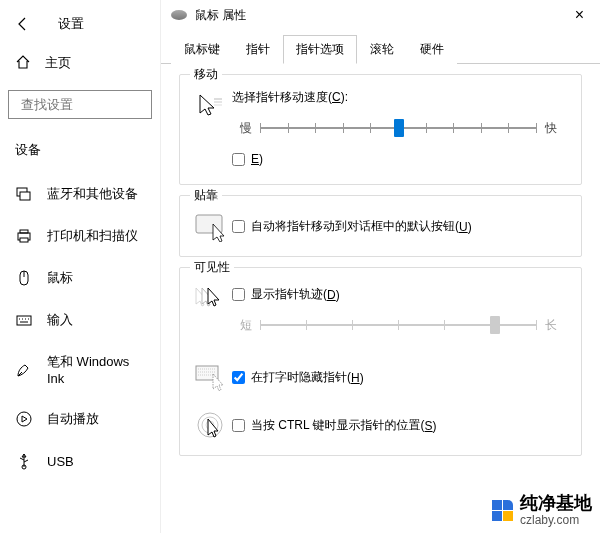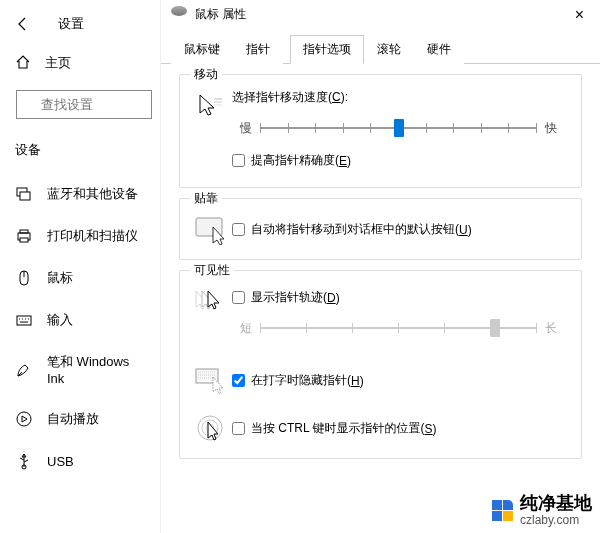--- a/index.html
+++ b/index.html
@@ -7,35 +7,35 @@
     
     .container { display: flex; height: 100%; }
     
     
     .sidebar { width: 160px; background: #fff; padding: 10px 0; flex-shrink: 0; }
     .sidebar-header { display: flex; align-items: center; padding: 5px 15px; margin-bottom: 8px; gap: 15px; }
     .back-arrow { font-size: 16px; margin-right: 12px; cursor: pointer; }
     .sidebar-title { font-size: 13px; }
     .home-row { display: flex; align-items: flex-start; padding: 8px 15px; margin-bottom: 10px; cursor: pointer; }
     .home-icon { width: 16px; height: 16px; margin-right: 14px; display: inline-flex; align-items: center; justify-content: center; }
-    .search-box { margin: 0 8px 18px 16px; border: 1px solid #888; padding: 6px 24px; display: flex; }
+    .search-box { margin: 0 8px 18px 8px; border: 1px solid #888; padding: 6px 12px; display: flex; }
     .search-box input { border: none; outline: none; font-size: 13px; width: 100%; font-family: inherit; }
     .section-label { padding: 4px 15px; font-size: 13px; margin-bottom: 10px; font-weight: normal; }
     .sidebar-item { display: flex; align-items: center; padding: 12px 15px; cursor: pointer; font-size: 13px; }
     .sidebar-item .icon { width: 18px; height: 18px; margin-right: 14px; display: inline-flex; align-items: center; justify-content: center; }
     
     
     .dialog { flex: 1; background: #fff; display: flex; flex-direction: column; border-left: 1px solid #eee; }
-    .dialog-title { display: flex; padding: 6px 10px; font-size: 12px; }
+    .dialog-title { display: flex; align-items: center; padding: 6px 10px; font-size: 12px; }
     .dialog-title .mouse-ico { width: 16px; height: 10px; background: linear-gradient(#aaa,#777); border-radius: 50%; margin-right: 8px; }
     .dialog-close { margin-left: auto; font-size: 16px; cursor: pointer; padding: 0 6px; }
     
     .tabs { display: flex; border-bottom: 1px solid #ccc; padding: 0 10px; margin-top: 4px; }
     .tab { padding: 5px 12px; border: 1px solid transparent; border-bottom: none; cursor: pointer; font-size: 12px; background: #fff; position: relative; top: 1px; }
-    .tab.active { border-color: #ccc; border-bottom: 1px solid #fff; margin-left: 7px; }
+    .tab.active { border-color: #ccc; border-bottom: 1px solid #fff; }
     
     .dialog-body { padding: 10px 18px; flex: 1; overflow: auto; }
     
     .groupbox { border: 1px solid #ddd; border-radius: 2px; padding: 14px 16px 14px 12px; margin-bottom: 10px; position: relative; }
     .groupbox .legend { position: absolute; top: -9px; left: 10px; background: #fff; padding: 0 4px; font-size: 12px; }
     
     .group-row { display: flex; align-items: flex-start; }
     .group-icon { width: 40px; flex-shrink: 0; display: flex; justify-content: center; padding-top: 4px; }
     .group-content { flex: 1; }
     .group-content .label-line { font-size: 12px; margin-bottom: 8px; }
@@ -213,21 +213,20 @@
                     <span></span>
                     <span></span>
                     <span></span>
                   </div>
                 <div class="slider-thumb" style="left:50%"></div>
               </div>
               <span class="end">快</span>
             </div>
             <label class="checkbox-row">
               <input type="checkbox" style="">
-              <span>提高指针精确度(</span>
                 <span class="underline">E</span>
                 <span>)</span>
             </label>
           </div>
         </div>
       </div>
 
       <div class="groupbox">
         <span class="legend">贴靠</span>
         <div class="group-row">

